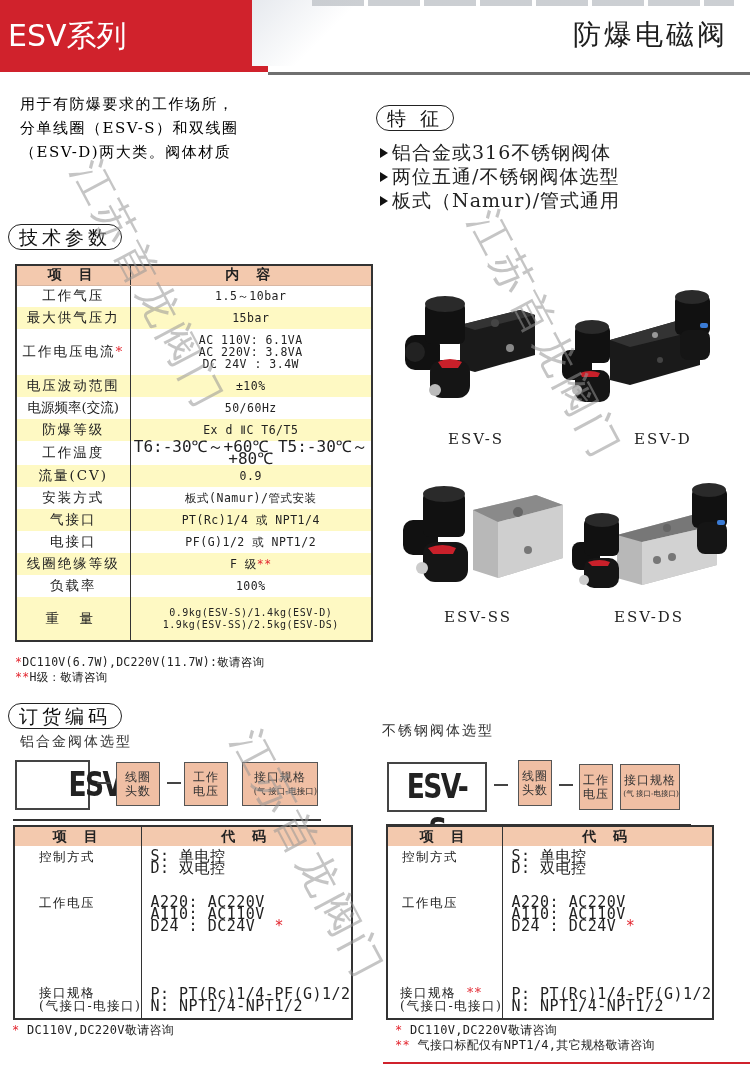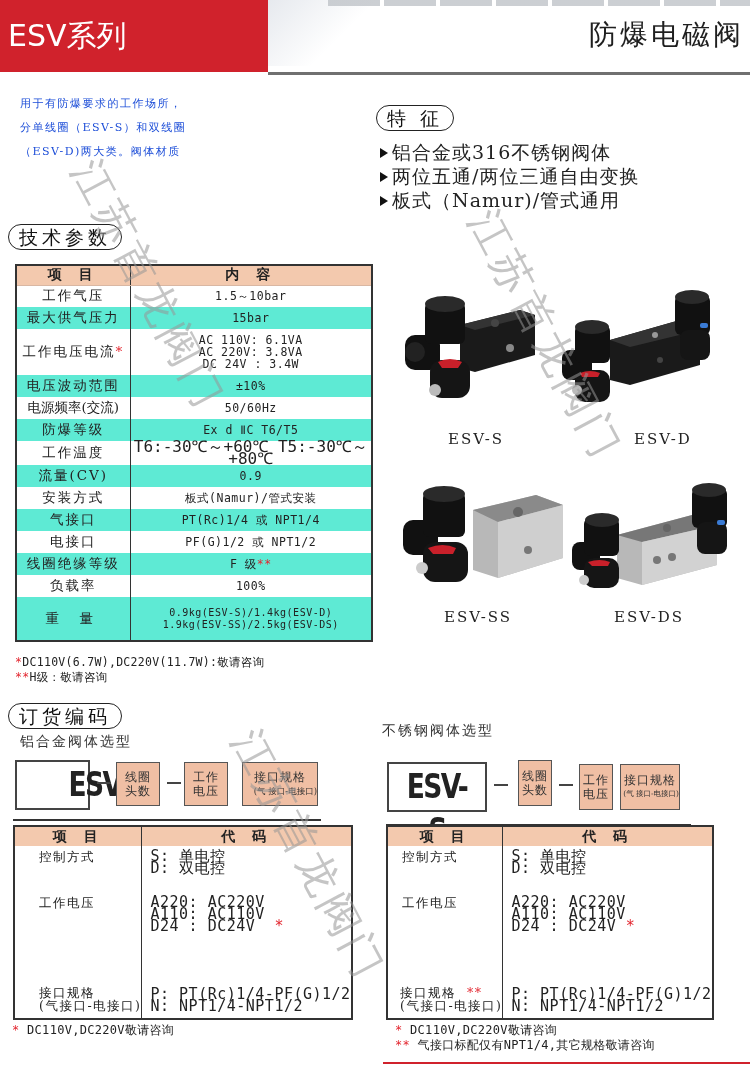--- a/index.html
+++ b/index.html
@@ -3,46 +3,46 @@
 <meta charset="utf-8">
 <style>
   * { box-sizing: border-box; margin: 0; padding: 0; }
   html, body { width: 750px; height: 1067px; background: #fff; overflow: hidden; }
   body { position: relative; font-family: "DejaVu Serif", "Liberation Serif", serif; color: #222; }
 
   
   .hdr { position: absolute; left: 0; top: 0; width: 750px; height: 72px; }
   .hdr-red { position: absolute; left: 0; top: 0; width: 268px; height: 72px; background: #d0222c; }
   .hdr-red .t { position: absolute; left: 8px; top: 16px; font-family: "DejaVu Sans", sans-serif; font-size: 30px; color: #fff; letter-spacing: 0px; }
-  .hdr-right { position: absolute; left: 268px; top: 0; width: 482px; height: 66px;
+  .hdr-right { position: absolute; left: 252px; top: 0; width: 482px; height: 66px;
     background: linear-gradient(135deg, #e6e9ee 0%, #ffffff 20%, #ffffff 100%); }
   .hdr-right .stripes { position: absolute; left: 60px; top: 0; right: 0; height: 6px;
     background: repeating-linear-gradient(90deg, #bfc3c8 0 52px, #ffffff 52px 56px); opacity: .8; }
   .hdr-right .t { position: absolute; right: 6px; top: 16px; font-family: "DejaVu Sans", sans-serif; font-size: 28px; color: #1f1f1f; letter-spacing: 3px; }
   .hdr-line { position: absolute; left: 268px; top: 72px; width: 482px; height: 3px; background: #707070; }
 
   
-  .intro { position: absolute; left: 20px; top: 92px; width: 270px; font-size: 11px; line-height: 24px; letter-spacing: 1.5px; color: #1d4ed8; }
+  .intro { position: absolute; left: 20px; top: 92px; width: 270px; font-size: 15px; line-height: 24px; letter-spacing: 1.5px; color: #000000; }
   .intro div { white-space: nowrap; }
 
   
   .pill { position: absolute; display: inline-block; border: 1.5px solid #222; border-radius: 14px;
     padding: 0 10px; font-family: "DejaVu Sans", sans-serif; font-size: 19px; line-height: 24px; letter-spacing: 4px; color: #111; background: #fff; }
 
   
   .features { position: absolute; left: 380px; top: 140px; font-size: 19px; line-height: 24px; letter-spacing: 1px; }
   .features .f { white-space: nowrap; }
   .features .tri { display: inline-block; width: 0; height: 0; border-top: 5px solid transparent; border-bottom: 5px solid transparent; border-left: 8px solid #111; margin-right: 4px; vertical-align: 1px; }
 
   
   .spec { position: absolute; left: 15px; top: 264px; width: 358px; border: 2px solid #333; border-collapse: collapse; font-size: 13px; }
   .spec td, .spec th { border-right: 1.5px solid #333; text-align: center; padding: 0 2px; height: 22px; font-weight: normal; }
   .spec th { background: #f3c9ae; font-family: "DejaVu Sans", sans-serif; font-weight: bold; font-size: 14px; letter-spacing: 6px; height: 20px; border-bottom: 1px solid #d9b7a3; }
   .spec td:first-child, .spec th:first-child { width: 114px; }
-  .spec tr.alt td { background: #5eead4; }
+  .spec tr.alt td { background: #fef9c3; }
   .spec td.item { letter-spacing: 2px; font-size: 13.5px; }
   .spec td.val { font-family: "DejaVu Sans Mono", "Liberation Mono", monospace; font-size: 11.5px; letter-spacing: .5px; line-height: 12px; }
   .spec tr.tall td { height: 46px; }
   .spec tr.wt td { height: 44px; }
   .red { color: #e3262f; }
 
   .notes1 { position: absolute; left: 15px; top: 655px; font-family: "DejaVu Sans Mono", monospace; font-size: 11.5px; line-height: 15px; letter-spacing: .3px; }
   .notes1 div { white-space: nowrap; }
 
   
@@ -91,21 +91,21 @@
 
 <div class="intro">
   <div>用于有防爆要求的工作场所，</div>
   <div>分单线圈（ESV-S）和双线圈</div>
   <div>（ESV-D)两大类。阀体材质</div>
 </div>
 
 <div class="pill" style="left:376px; top:105px;">特 征</div>
 <div class="features">
   <div class="f"><span class="tri"></span><span>铝合金或316不锈钢阀体</span></div>
-  <div class="f"><span class="tri"></span><span>两位五通/两位三通自由变换</span></div>
+  <div class="f"><span class="tri"></span><span>两位五通/不锈钢阀体选型</span></div>
   <div class="f"><span class="tri"></span><span>板式（Namur)/管式通用</span></div>
 </div>
 
 <div class="pill" style="left:8px; top:224px;">技术参数</div>
 
 <table class="spec">
   <tbody>
       <tr>
     <th>项 目</th>
     <th>内 容</th>

